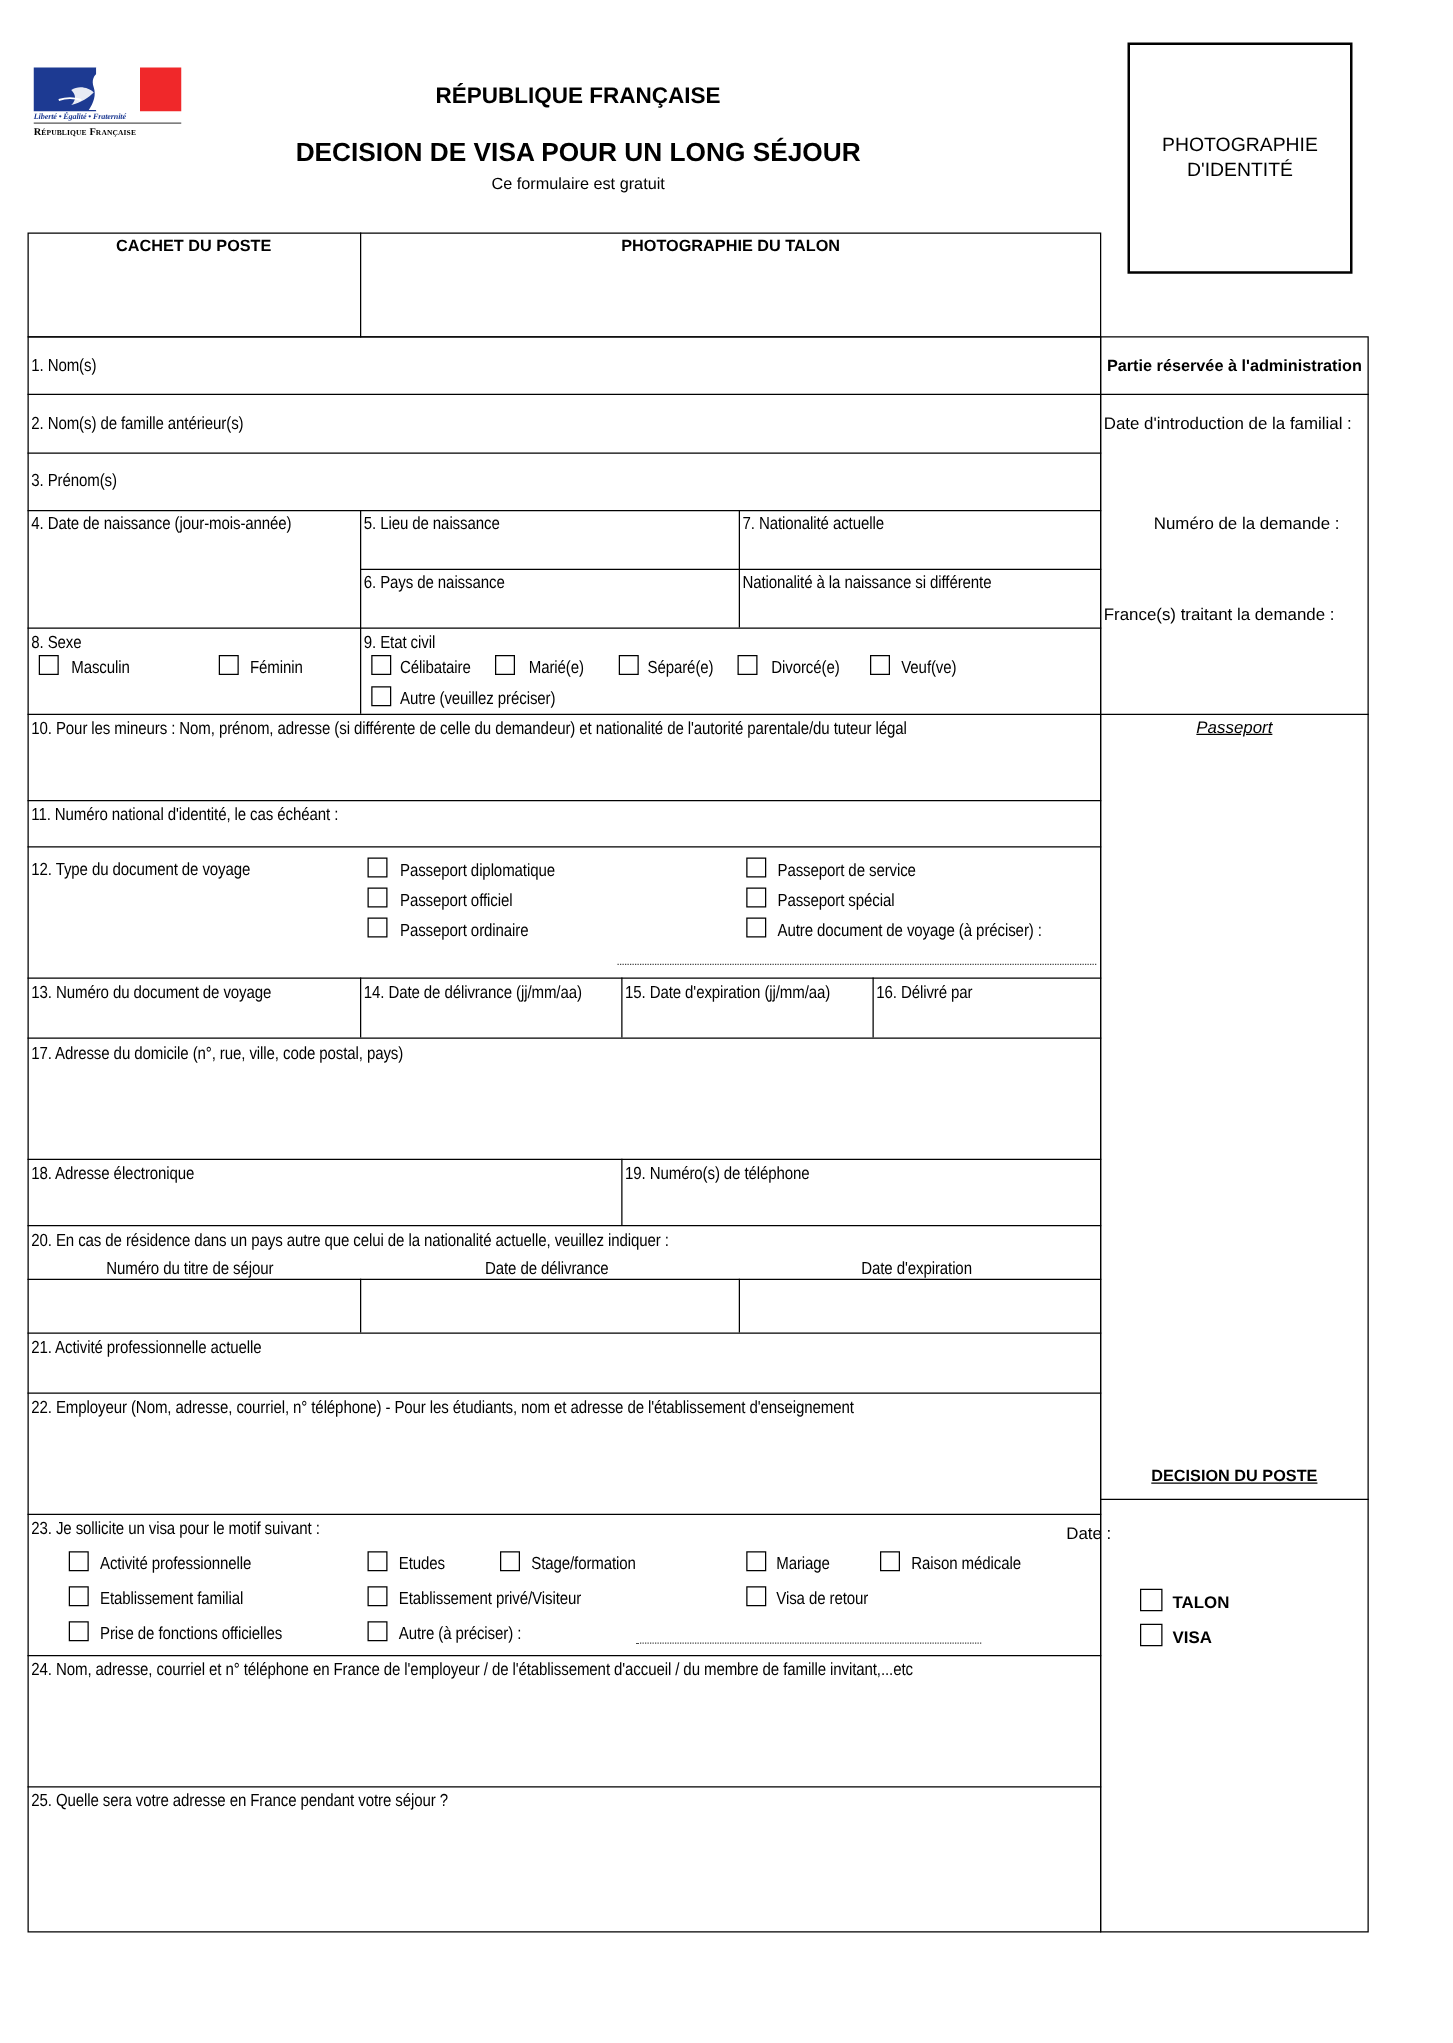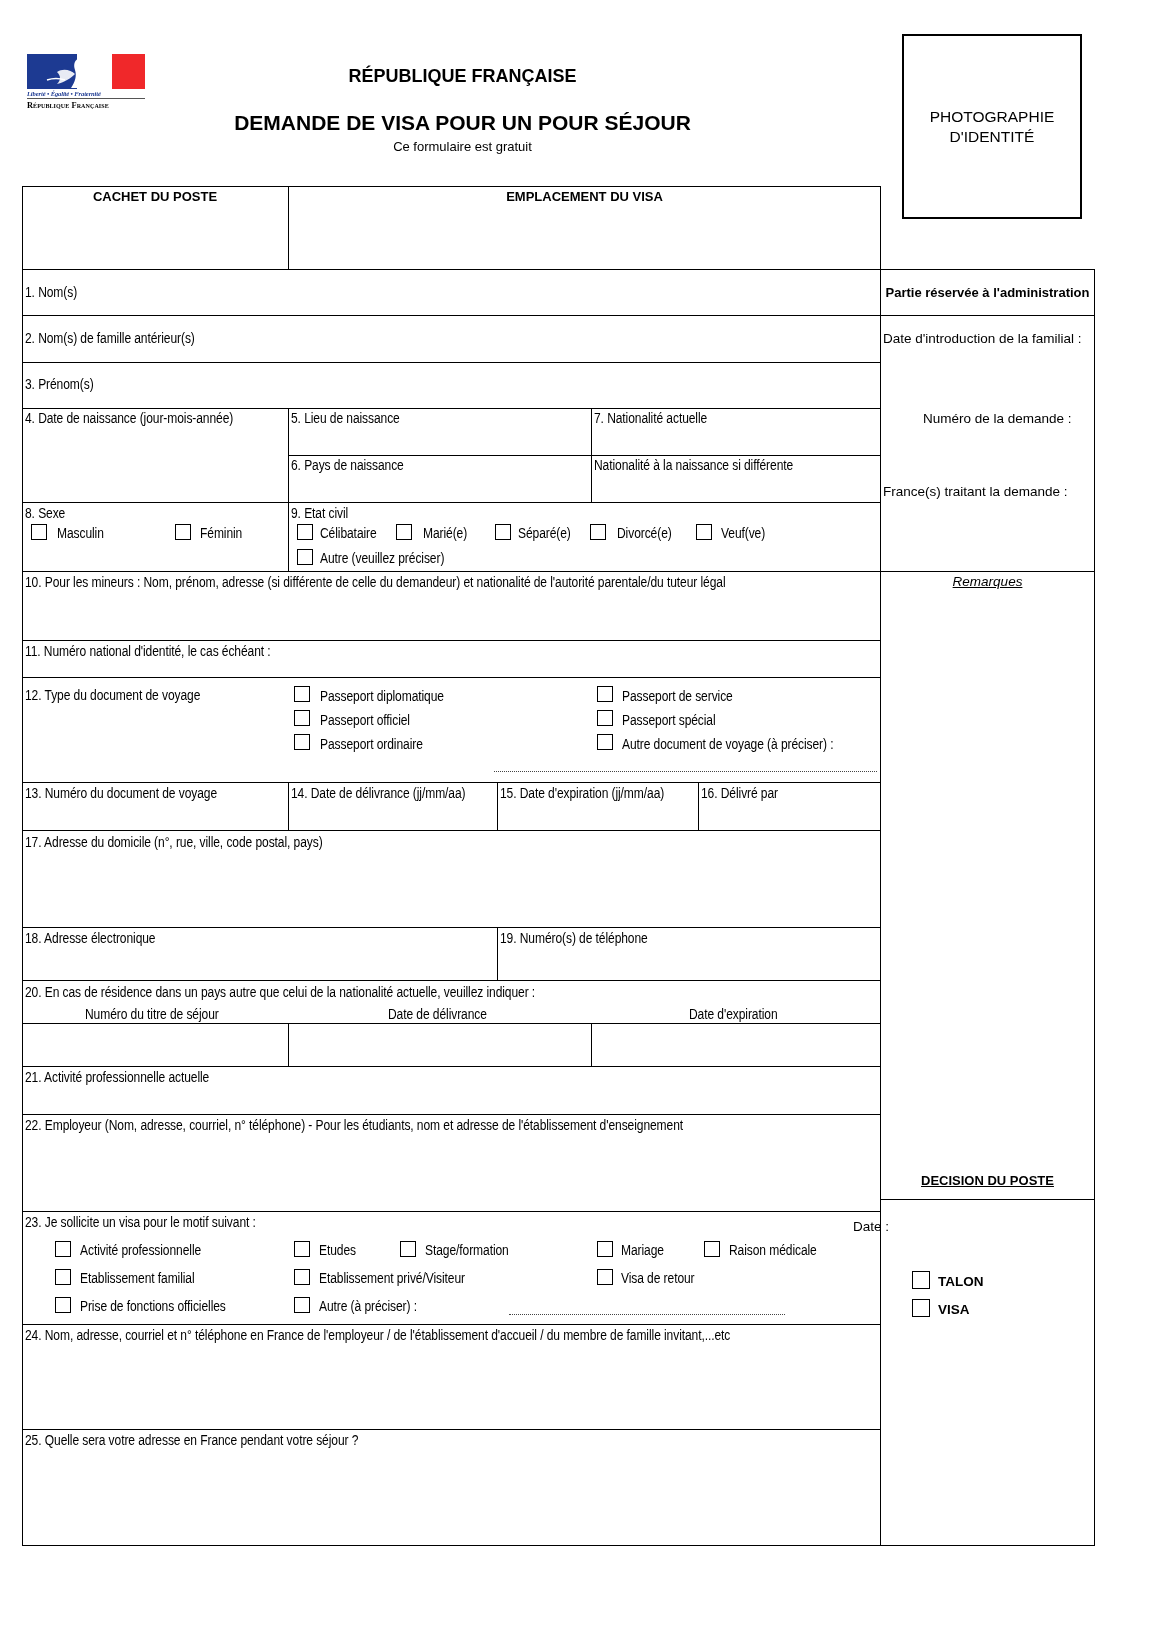--- a/index.html
+++ b/index.html
@@ -51,34 +51,34 @@
       <path d="M30 18 C36 14 44 16 48 20 C44 24 38 28 30 30 C34 26 34 22 30 18 Z" fill="#ffffff" opacity="0.9"></path>
       <path d="M20 26 C26 24 32 24 38 26" stroke="#ffffff" stroke-width="1.5" fill="none"></path>
     </svg>
   </div>
   <div class="motto">Liberté • Égalité • Fraternité</div>
   <div class="motto-line"></div>
   <div class="logo-name">République Française</div>
 </div>
 
 <div class="abs h-republic">RÉPUBLIQUE FRANÇAISE</div>
-<div class="abs h-title">DEMANDE DE VISA POUR UN POUR SÉJOUR</div>
+<div class="abs h-title">DECISION DE VISA POUR UN LONG SÉJOUR</div>
 <div class="abs h-sub">Ce formulaire est gratuit</div>
 
 <div class="abs photo">
   <div>
     <div>PHOTOGRAPHIE</div>
     <div>D'IDENTITÉ</div>
   </div>
 </div>
 
 <div class="box" style="left:22px;top:186px;width:859px;height:84px;"></div>
 <div class="vline" style="left:288px;top:186px;height:84px;"></div>
 <div class="lbl-bold-center" style="left:22px;top:189px;width:266px;">CACHET DU POSTE</div>
-<div class="lbl-bold-center" style="left:288px;top:189px;width:593px;">EMPLACEMENT DU VISA</div>
+<div class="lbl-bold-center" style="left:288px;top:189px;width:593px;">PHOTOGRAPHIE DU TALON</div>
 
 <div class="box" style="left:22px;top:269px;width:859px;height:1277px;"></div>
 
 <div class="box" style="left:880px;top:269px;width:215px;height:1277px;"></div>
 
 <div class="hline" style="left:22px;top:315px;width:1073px;"></div>
 <div class="hline" style="left:22px;top:362px;width:859px;"></div>
 <div class="hline" style="left:22px;top:408px;width:859px;"></div>
 <div class="hline" style="left:288px;top:455px;width:593px;"></div>
 <div class="hline" style="left:22px;top:502px;width:859px;"></div>
@@ -227,20 +227,20 @@
 <div class="lbl" style="left:25px;top:1327px;">24. Nom, adresse, courriel et n° téléphone en France de l'employeur / de l'établissement d'accueil / du membre de famille invitant,...etc</div>
 <div class="field" style="left:24px;top:1347px;width:855px;height:81px;"></div>
 
 <div class="lbl" style="left:25px;top:1432px;">25. Quelle sera votre adresse en France pendant votre séjour ?</div>
 <div class="field" style="left:24px;top:1452px;width:855px;height:92px;"></div>
 
 <div class="lbl-bold-center" style="left:880px;top:285px;width:215px;">Partie réservée à l'administration</div>
 <div class="adm" style="left:883px;top:331px;">Date d'introduction de la familial :</div>
 <div class="adm" style="left:923px;top:411px;">Numéro de la demande :</div>
 <div class="adm" style="left:883px;top:484px;">France(s) traitant la demande :</div>
-<div class="adm" style="left:880px;top:574px;width:215px;text-align:center;font-style:italic;text-decoration:underline;">Remarques</div>
+<div class="adm" style="left:880px;top:574px;width:215px;text-align:center;font-style:italic;text-decoration:underline;">Passeport</div>
 
 <div class="adm" style="left:880px;top:1173px;width:215px;text-align:center;font-weight:bold;text-decoration:underline;font-size:13px;">DECISION DU POSTE</div>
 <div class="adm" style="left:853px;top:1219px;">Date :</div>
 <div class="cb cb-big" style="left:912px;top:1271px;"></div>
 <div class="adm" style="left:938px;top:1274px;font-weight:bold;font-size:13.5px;">TALON</div>
 <div class="cb cb-big" style="left:912px;top:1299px;"></div>
 <div class="adm" style="left:938px;top:1302px;font-weight:bold;font-size:13.5px;">VISA</div>
 
 </body></html>

